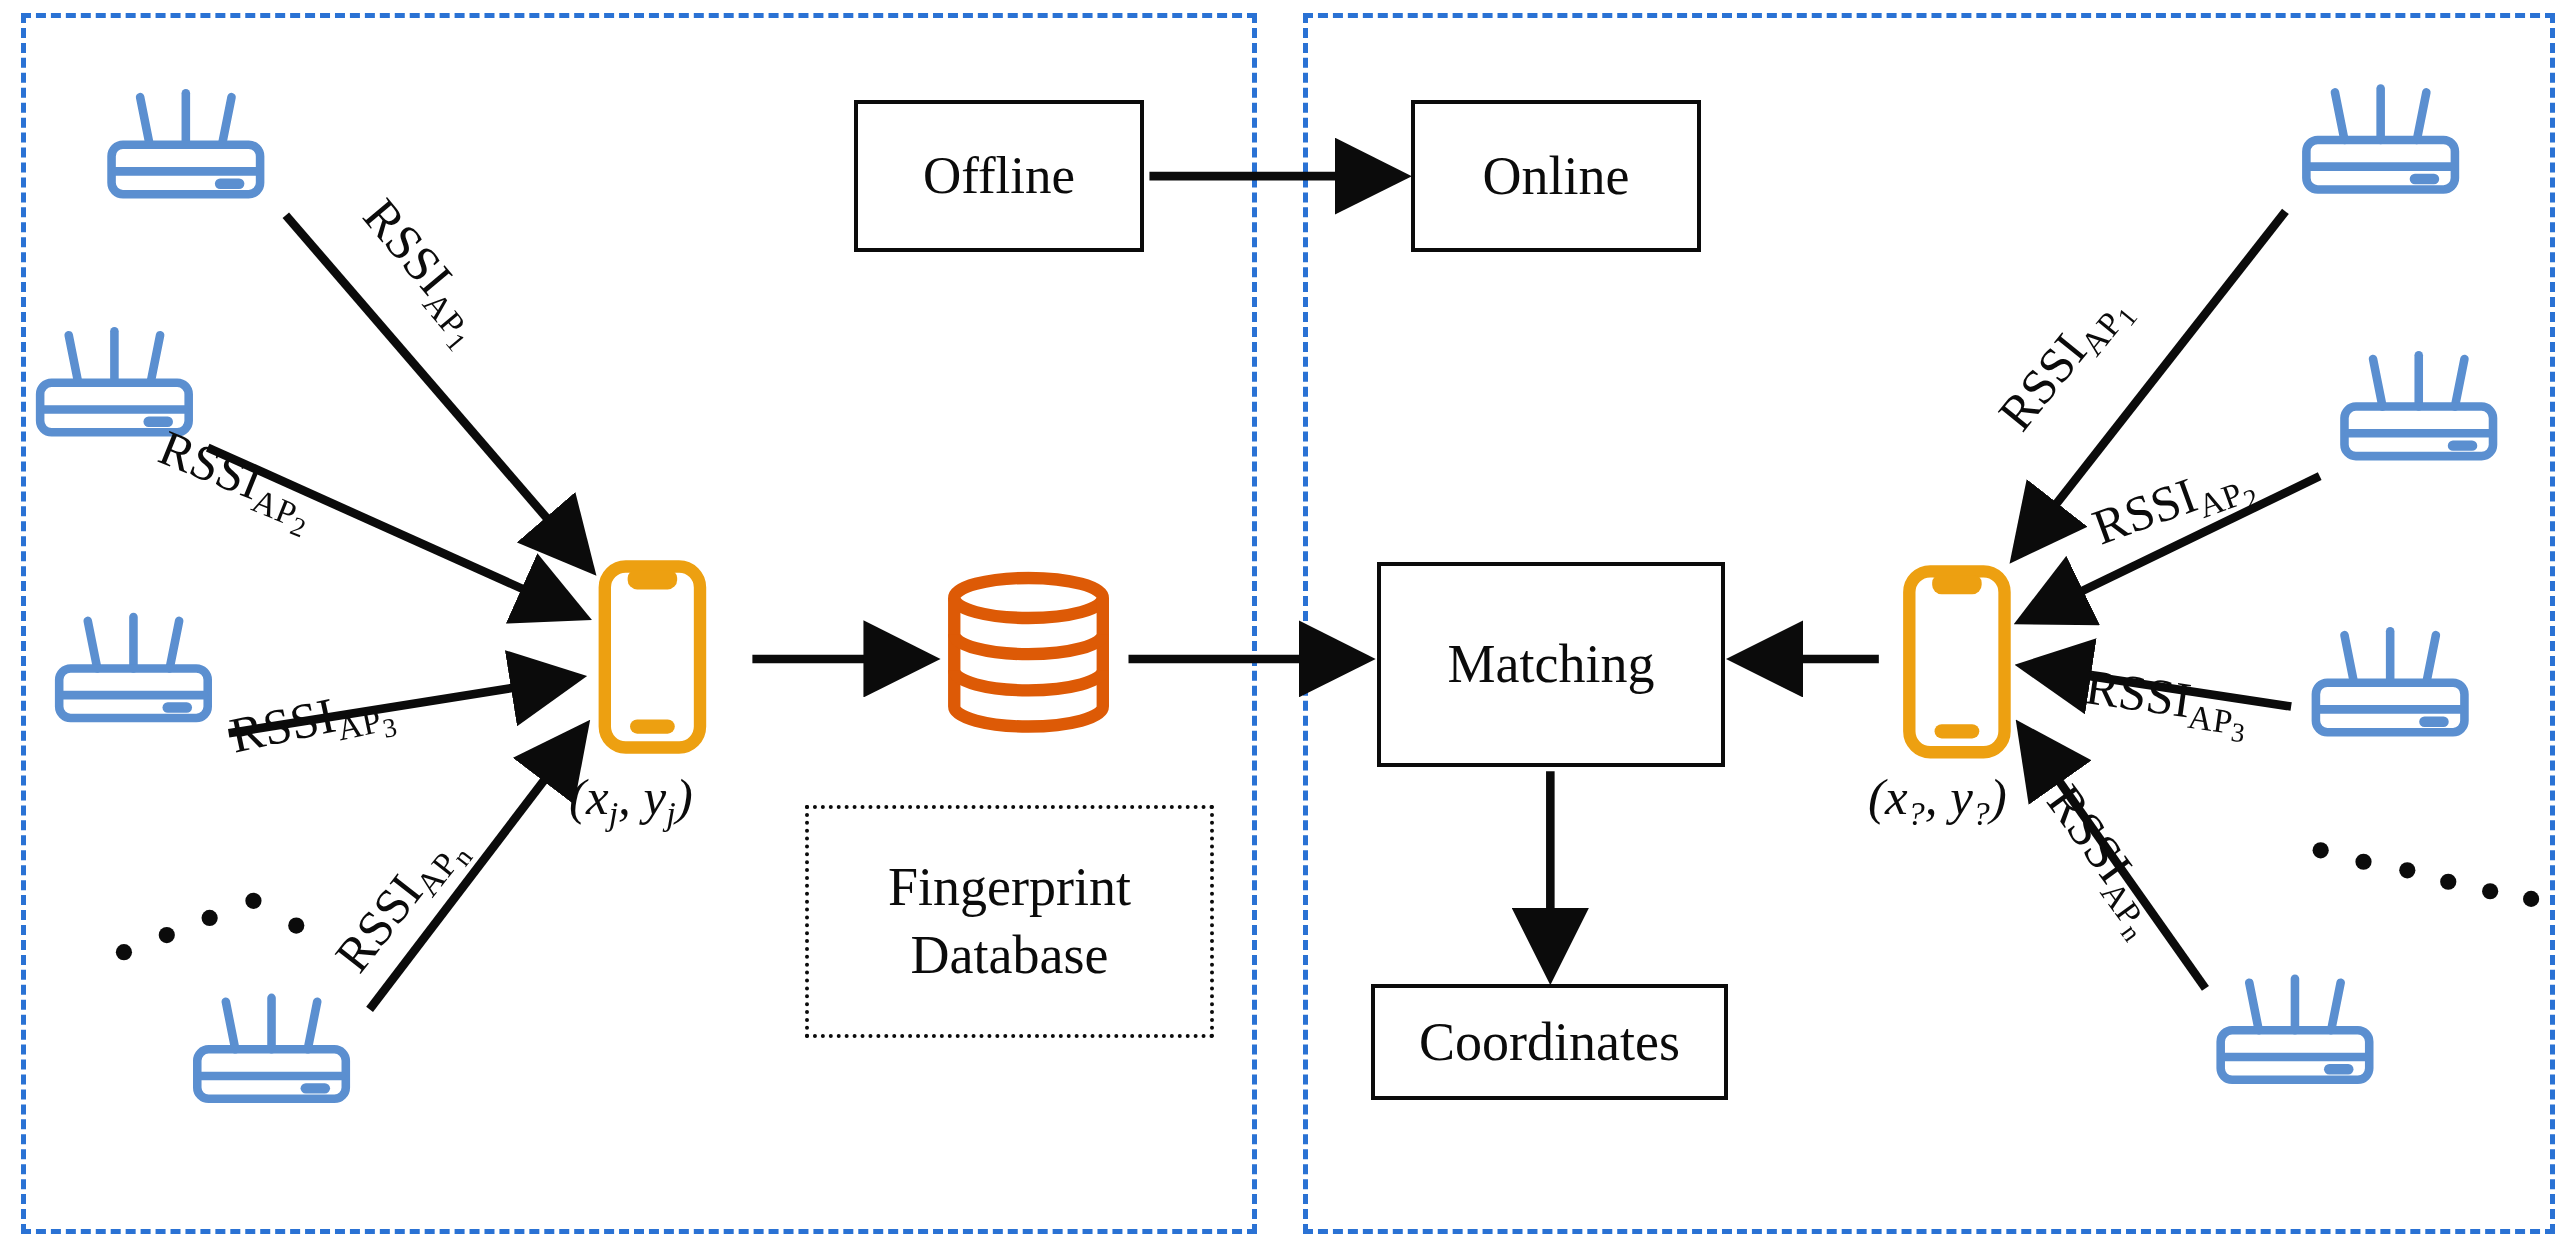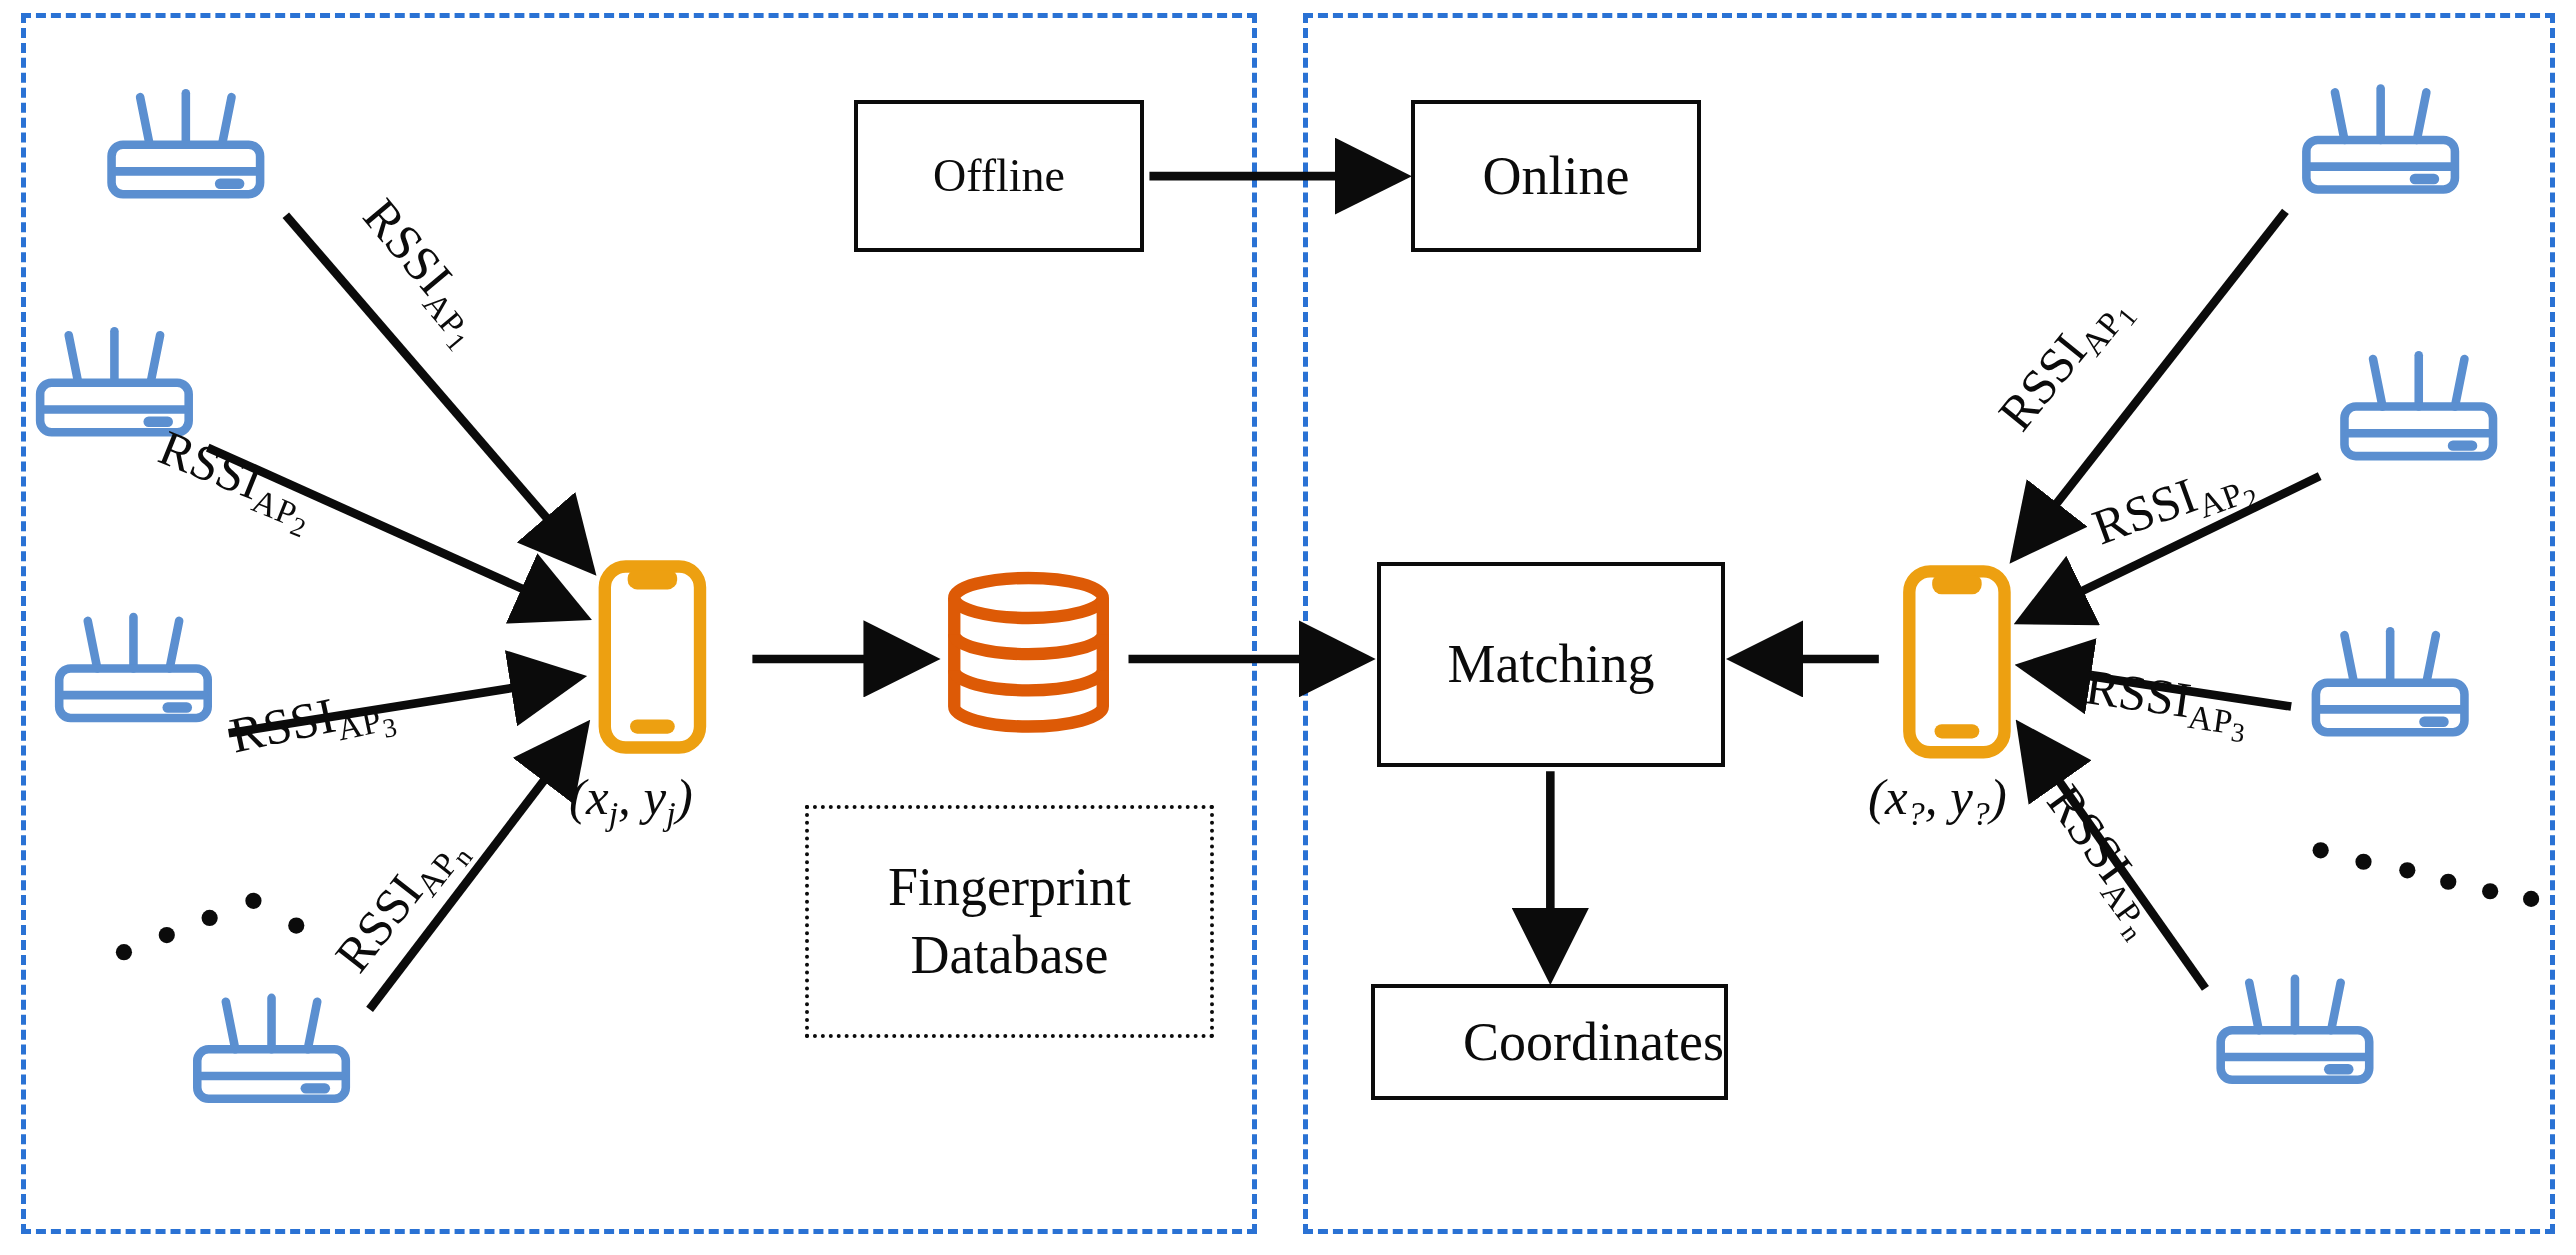--- a/index.html
+++ b/index.html
@@ -38,25 +38,25 @@
     display:flex;
     flex-direction:column;
     align-items:center;
     justify-content:center;
     text-align:center;
     color:#0b0b0b;
     line-height:1.25;
     font-family:Liberation Serif, serif;
   }
 
-  #box-offline{ left:854px; top:100px; width:290px; height:152px; font-size:46px; }
+  #box-offline{ left:854px; top:100px; width:290px; height:152px; font-size:53px; }
   #box-online { left:1411px; top:100px; width:290px; height:152px; font-size:54px; }
   #box-matching{ left:1377px; top:562px; width:348px; height:205px; font-size:54px;
                  flex-direction:row;justify-content:center; }
-  #box-coordinates{ left:1371px; top:984px; width:357px; height:116px; font-size:54px;justify-content:flex-end; }
+  #box-coordinates{ left:1371px; top:984px; width:357px; height:116px; font-size:54px; }
   #box-fingerprint{ left:805px; top:805px; width:409px; height:233px; font-size:54px; }
 
   svg.overlay{ position:absolute; left:0; top:0; width:2576px; height:1255px; pointer-events:none; }
 
   .lbl{
     position:absolute;
     color:#0b0b0b;
     font-size:50px;
     white-space:nowrap;
     transform-origin:left center;

